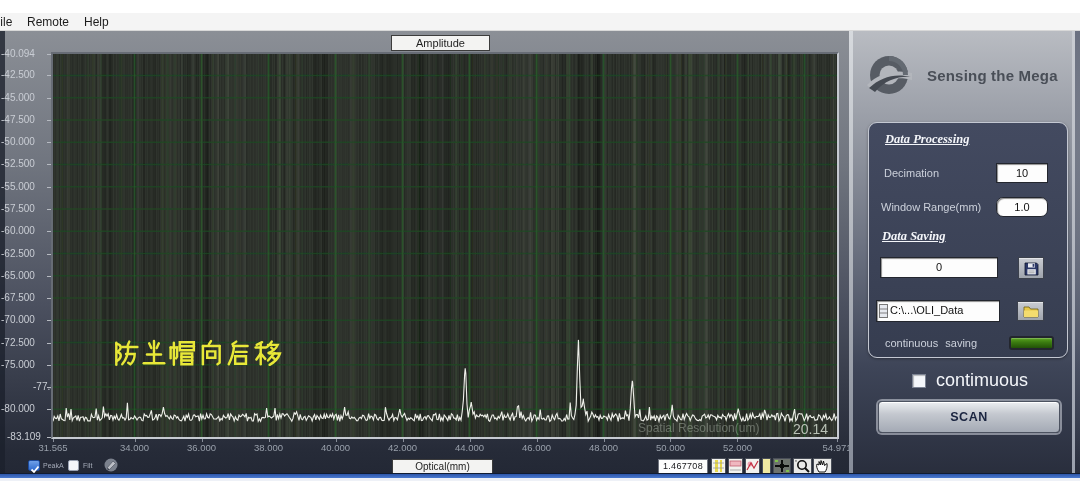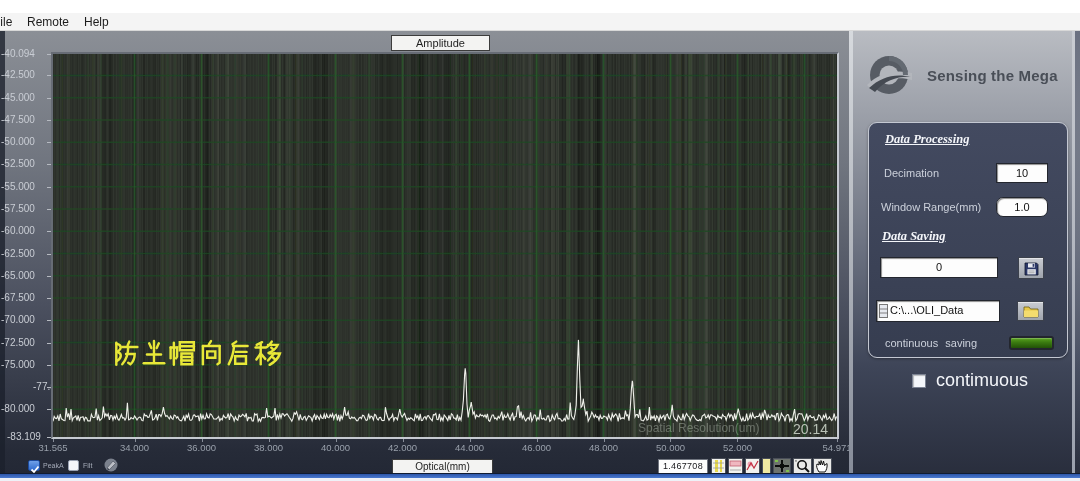--- a/index.html
+++ b/index.html
@@ -854,20 +854,21 @@
             <path d="M1 2 L6 2 L7.5 4 L15 4 L15 12 L1 12 Z" fill="#e8c84a" stroke="#6b5a10" stroke-width=".8"></path>
             <path d="M1 5.5 L15 5.5 L15 12 L1 12 Z" fill="#f4dc6e"></path>
           </svg>
         </div>
         <span class="abs field-label" style="left:16px;top:214px;word-spacing:4px;">continuous saving</span>
         <div class="abs led"></div>
       </div>
 
       <div class="abs big-checkbox"></div>
       <span class="abs big-cb-label">contimuous</span>
+      <div class="abs scan-btn">SCAN</div>
     </div>
 
     <div class="abs" style="left:1072px;top:0;width:3px;height:442px;background:linear-gradient(180deg,#c9ccd2,#9ba1ae);"></div>
     <div class="abs" style="left:1075px;top:0;width:5px;height:442px;background:linear-gradient(180deg,#6a7080,#39405200);"></div>
   </div>
 
   <div class="abs edge-dark"></div>
   <div class="abs edge-blue"></div>
   <div class="abs edge-light"></div>
 </div>

